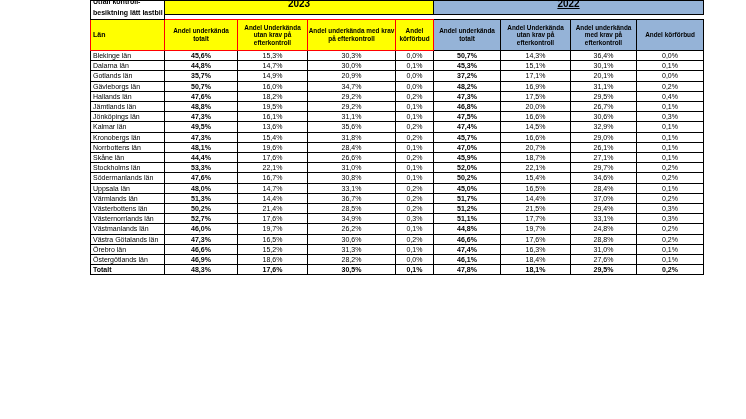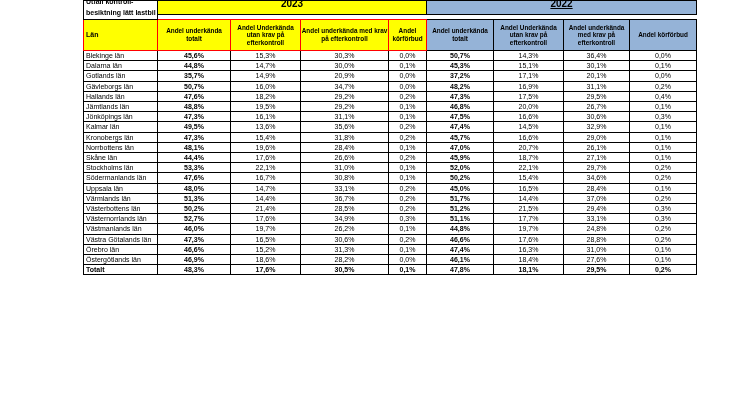--- a/index.html
+++ b/index.html
@@ -1,20 +1,20 @@
 <!DOCTYPE html>
 <html><head>
 <meta charset="utf-8">
 <style>
   html,body{margin:0;padding:0;}
   body{
     width:746px;height:419px;background:#ffffff;overflow:hidden;position:relative;
     font-family:"Liberation Sans", sans-serif;color:#000;
   }
-  .sheet{position:absolute;left:83px;top:0;}
+  .sheet{position:absolute;left:90px;top:0;}
   table{border-collapse:collapse;table-layout:fixed;width:613px;}
   td{padding:0;overflow:hidden;vertical-align:middle;}
 
   
   .titlecell{
     background:#fff;border:1px solid #000;vertical-align:top;overflow:hidden;
   }
   .title-inner{margin-top:-5px;padding-left:2px;font-size:7px;line-height:11px;font-weight:bold;white-space:nowrap;}
 
   

